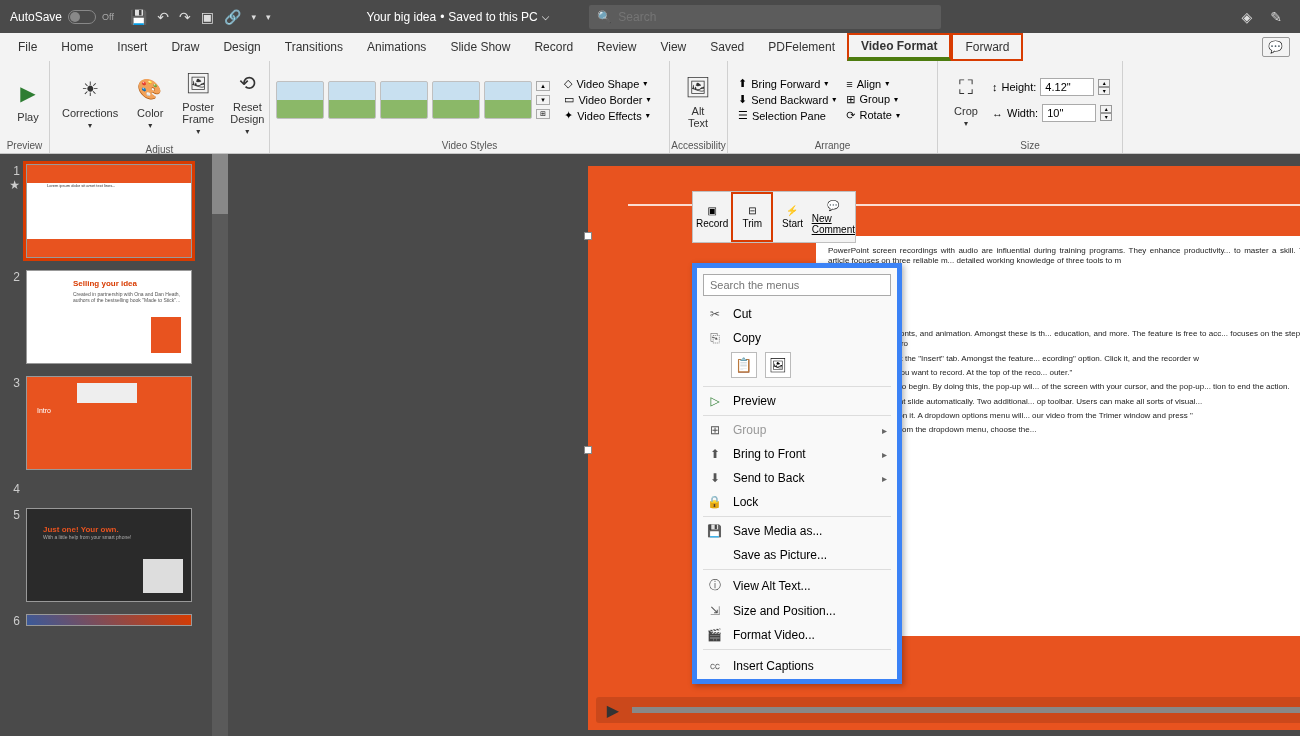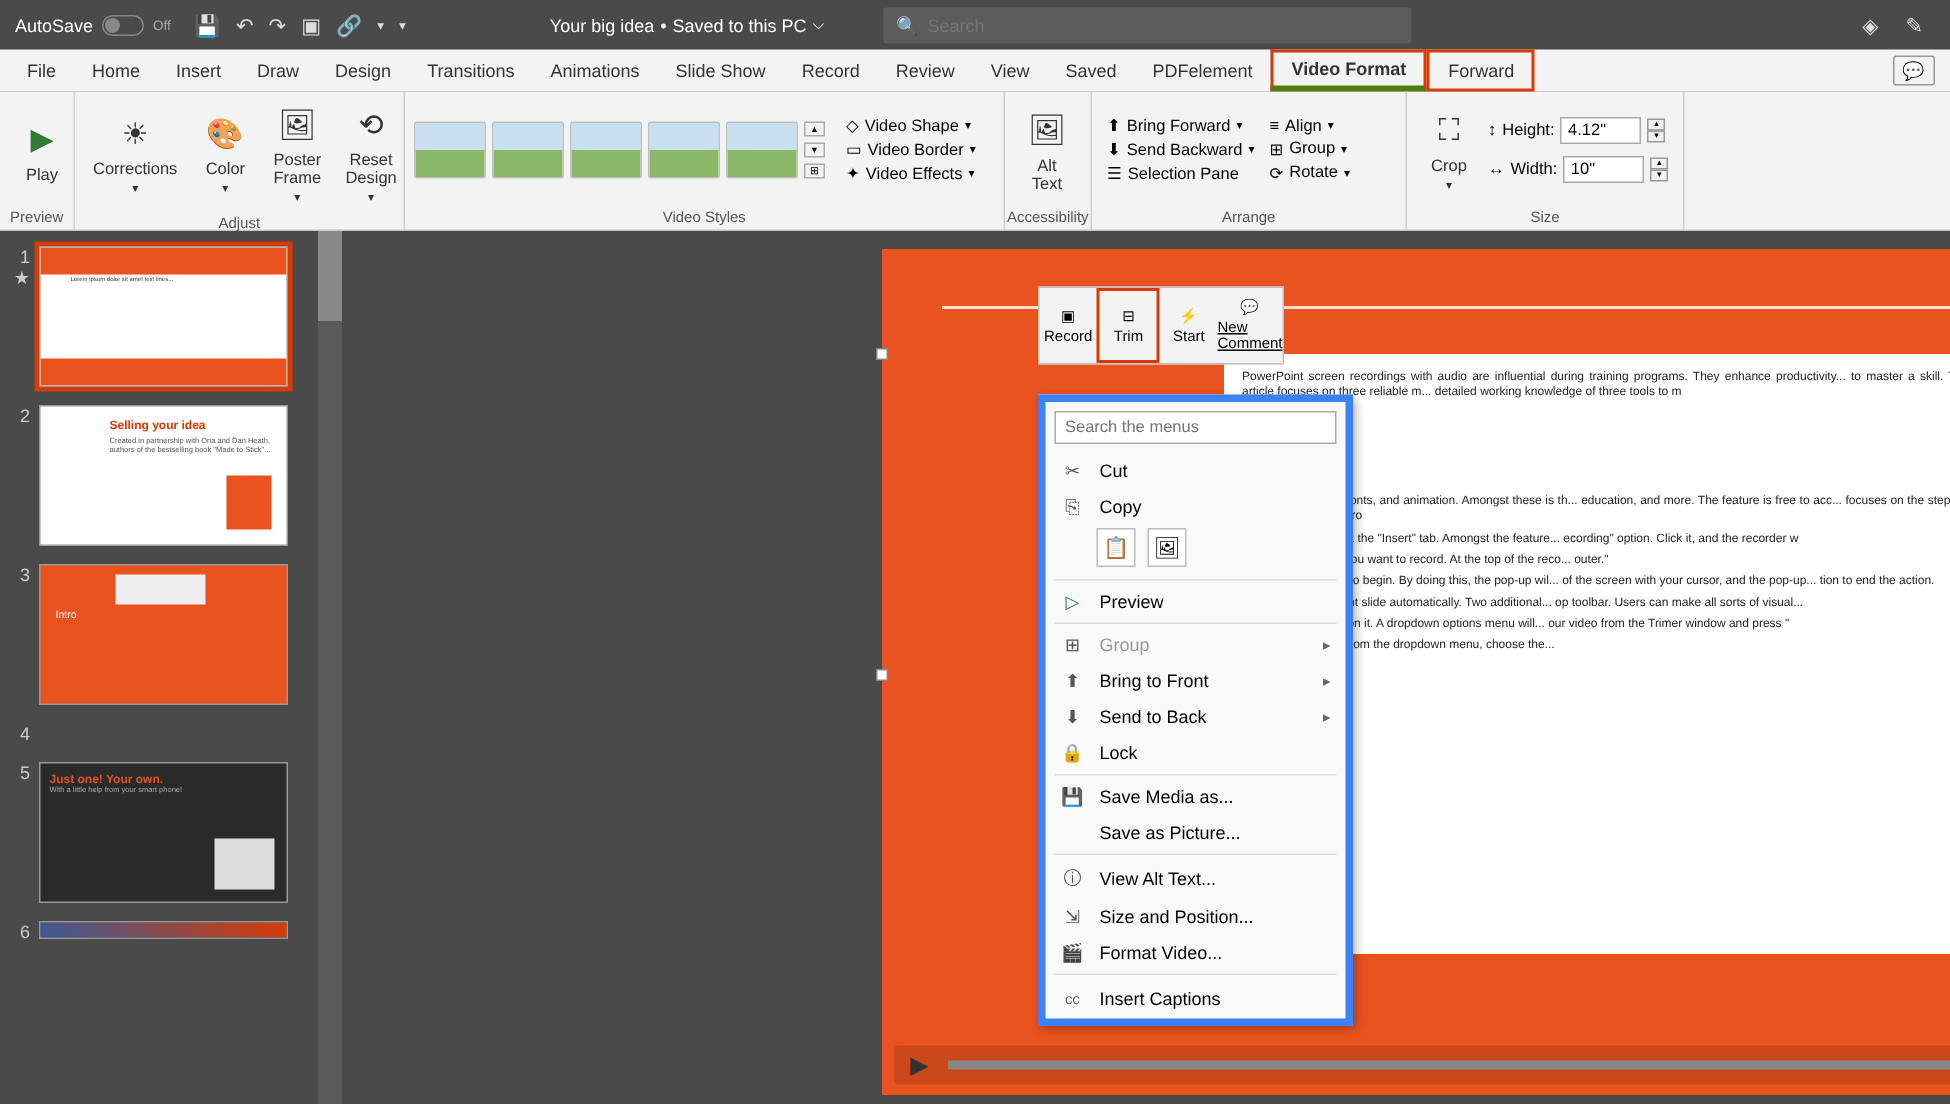--- a/index.html
+++ b/index.html
@@ -321,21 +321,21 @@
           <div style="position:absolute;top:6px;left:50px;width:60px;height:20px;background:#eee;"></div>
           <div style="position:absolute;top:30px;left:10px;color:#fff;font-size:7px;">Intro</div>
         </div>
       </div>
     <div class="thumb-row">
         <div class="thumb-num">4</div>
       </div>
     <div class="thumb-row">
         <div class="thumb-num">5</div>
         <div class="thumb" style="background:#2a2a2a;">
-          <div style="padding:6px;"><span style="color:#e8531f;font-size:8px;font-weight:bold;">Just one! Your own.</span><div style="color:#aaa;font-size:5px;">With a little help from your smart phone!</div></div>
+          <div style="padding:16px;"><span style="color:#e8531f;font-size:8px;font-weight:bold;">Just one! Your own.</span><div style="color:#aaa;font-size:5px;">With a little help from your smart phone!</div></div>
           <div style="position:absolute;right:8px;bottom:8px;width:40px;height:34px;background:#ddd;"></div>
         </div>
       </div>
     <div class="thumb-row">
         <div class="thumb-num">6</div>
         <div class="thumb" style="height:12px;overflow:hidden;">
           <div style="background:linear-gradient(45deg,#3a5a9a,#d83b01);height:100%;"></div>
         </div>
       </div>
   </div>

